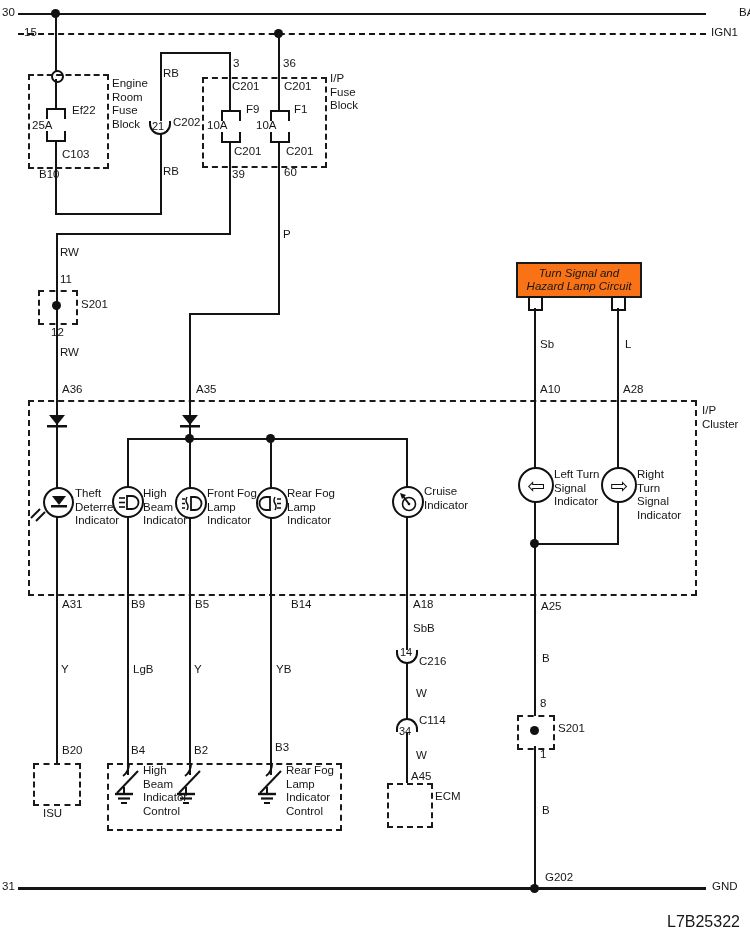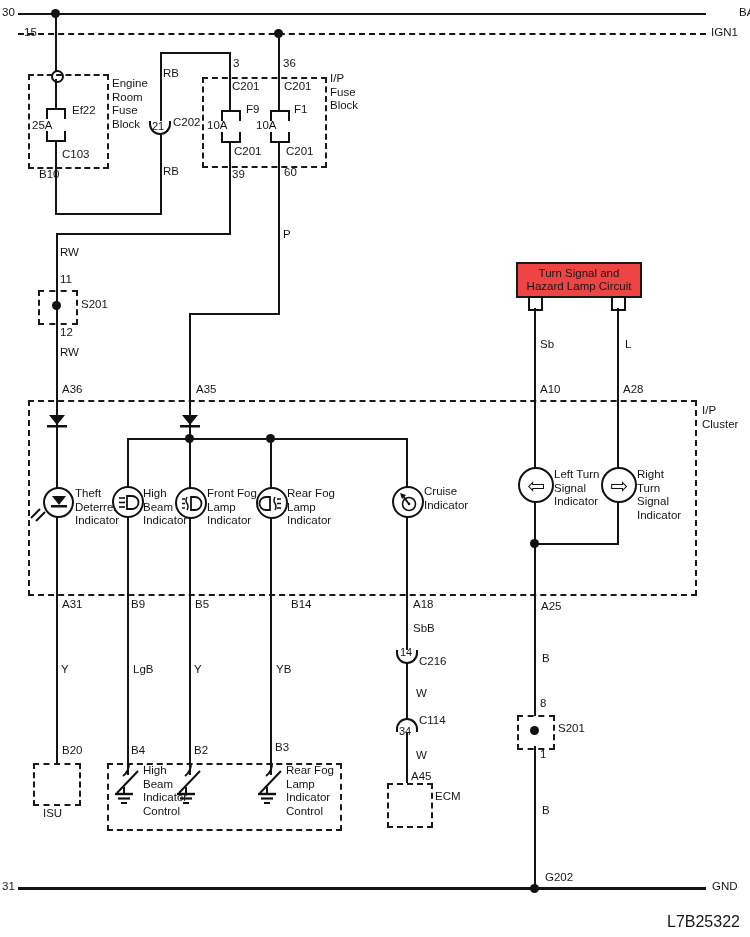--- a/index.html
+++ b/index.html
@@ -4,21 +4,21 @@
 <style>
   html,body{margin:0;padding:0;background:#fff;}
   .canvas{position:relative;width:750px;height:937px;background:#fff;overflow:hidden;
           font-family:"Liberation Sans","DejaVu Sans",sans-serif;color:#111;}
   .lbl{position:absolute;font-size:11.5px;line-height:13.5px;white-space:nowrap;color:#161616;}
   .wrap{white-space:normal;}
   .wire-h{position:absolute;height:2px;background:#141414;}
   .wire-v{position:absolute;width:2px;background:#141414;}
   .dash-h{position:absolute;height:0;border-top:2px dashed #141414;}
   .dbox{position:absolute;border:2px dashed #1a1a1a;}
-  .sbox{position:absolute;border:2px solid #1a1a1a;background:#ef4444;}
+  .sbox{position:absolute;border:2px solid #1a1a1a;background:#f97316;font-style:italic;}
   .dot{position:absolute;width:9px;height:9px;background:#111;border-radius:50%;}
   .ocirc{position:absolute;width:9px;height:9px;background:#fff;border:2px solid #111;border-radius:50%;}
   .ind{position:absolute;background:#fff;border:2.5px solid #111;border-radius:50%;
        display:flex;align-items:center;justify-content:center;}
   .cup-up{position:absolute;background:#fff;border:2.5px solid #111;border-top:none;
           border-radius:0 0 11px 11px;}
   .cup-dn{position:absolute;background:#fff;border:2.5px solid #111;border-bottom:none;
           border-radius:11px 11px 0 0;}
   .fuse-top{position:absolute;border:2.5px solid #111;border-bottom:none;background:#fff;}
   .fuse-bot{position:absolute;border:2.5px solid #111;border-top:none;background:#fff;}
@@ -94,21 +94,21 @@
   <span class="lbl" style="left:286px;top:145px;">C201</span>
   <span class="lbl" style="left:232px;top:168px;">39</span>
   <span class="lbl" style="left:284px;top:166px;">60</span>
 
   <span class="lbl" style="left:60px;top:246px;">RW</span>
   <span class="lbl" style="left:283px;top:228px;">P</span>
   <span class="lbl" style="left:60px;top:273px;">11</span>
   <div class="dbox" style="left:38px;top:290px;width:36px;height:31px;"></div>
   <div class="dot" style="left:52px;top:301px;"></div>
   <span class="lbl" style="left:81px;top:298px;">S201</span>
-  <span class="lbl" style="left:60px;top:326px;text-align:right;">12</span>
+  <span class="lbl" style="left:51px;top:326px;text-align:right;">12</span>
   <span class="lbl" style="left:60px;top:346px;">RW</span>
 
   <div class="sbox" style="left:516px;top:262px;width:122px;height:32px;display:flex;align-items:center;justify-content:center;text-align:center;">
     <span class="lbl wrap" style="position:static;width:118px;">Turn Signal and Hazard Lamp Circuit</span>
   </div>
   <div class="term" style="left:528px;top:296px;"></div>
   <div class="term" style="left:611px;top:296px;"></div>
   <div class="wire-v" style="left:534px;top:308px;height:160px;"></div>
   <div class="wire-v" style="left:617px;top:308px;height:160px;"></div>
   <span class="lbl" style="left:540px;top:338px;">Sb</span>

